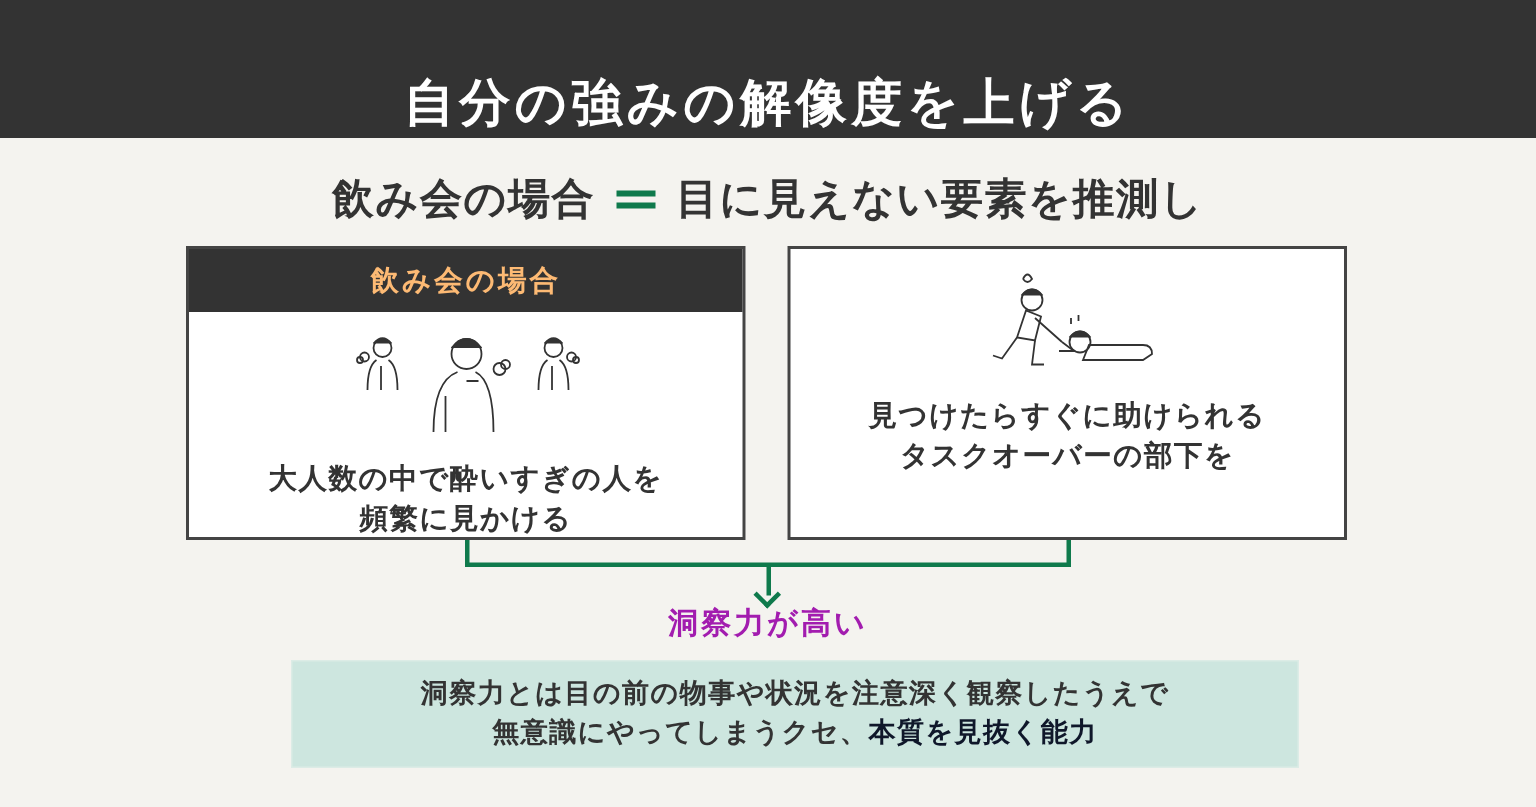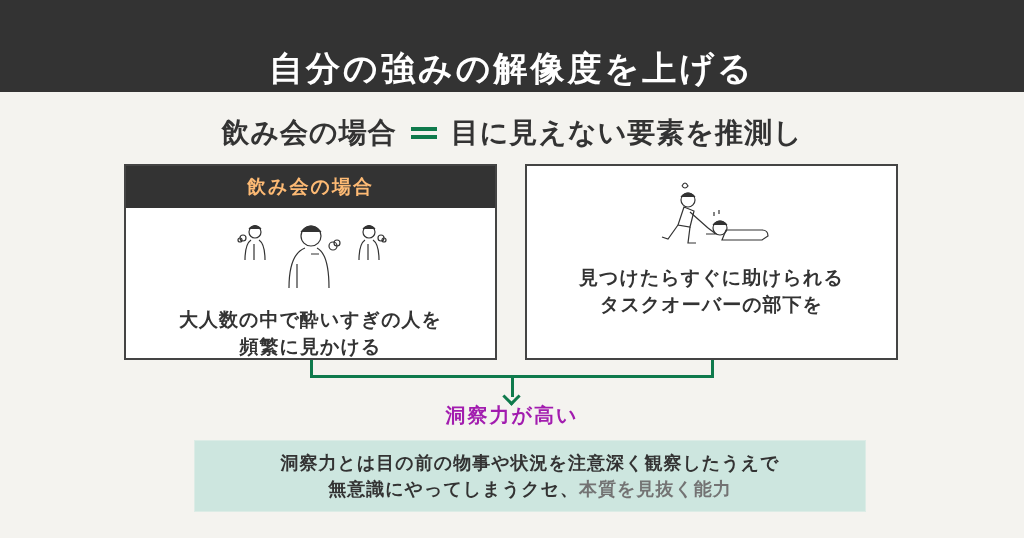--- a/index.html
+++ b/index.html
@@ -64,21 +64,21 @@
   .result-label {
     position: absolute; left: 0; top: 402px; width: 1024px; height: 30px;
     text-align: center; font-size: 20px; font-weight: bold; color: #a21caf; letter-spacing: 2px;
   }
   .definition {
     position: absolute; left: 176px; top: 440px; width: 672px; height: 72px;
     background: #cde6df; box-sizing: border-box; border: 1px solid #dcece6;
     display: flex; flex-direction: column; align-items: center; justify-content: center;
     font-size: 18px; font-weight: bold; color: #333333; line-height: 26px; letter-spacing: 1px; margin-left: 18px;
   }
-  .definition .accent { color: #737373; }
+  .definition .accent { color: #0f172a; }
 </style>
 </head>
 <body>
 
 <div class="title-bar">
   <span>自分の強みの解像度を上げる</span>
 </div>
 
 <div class="headline">
   <span>飲み会の場合</span>

